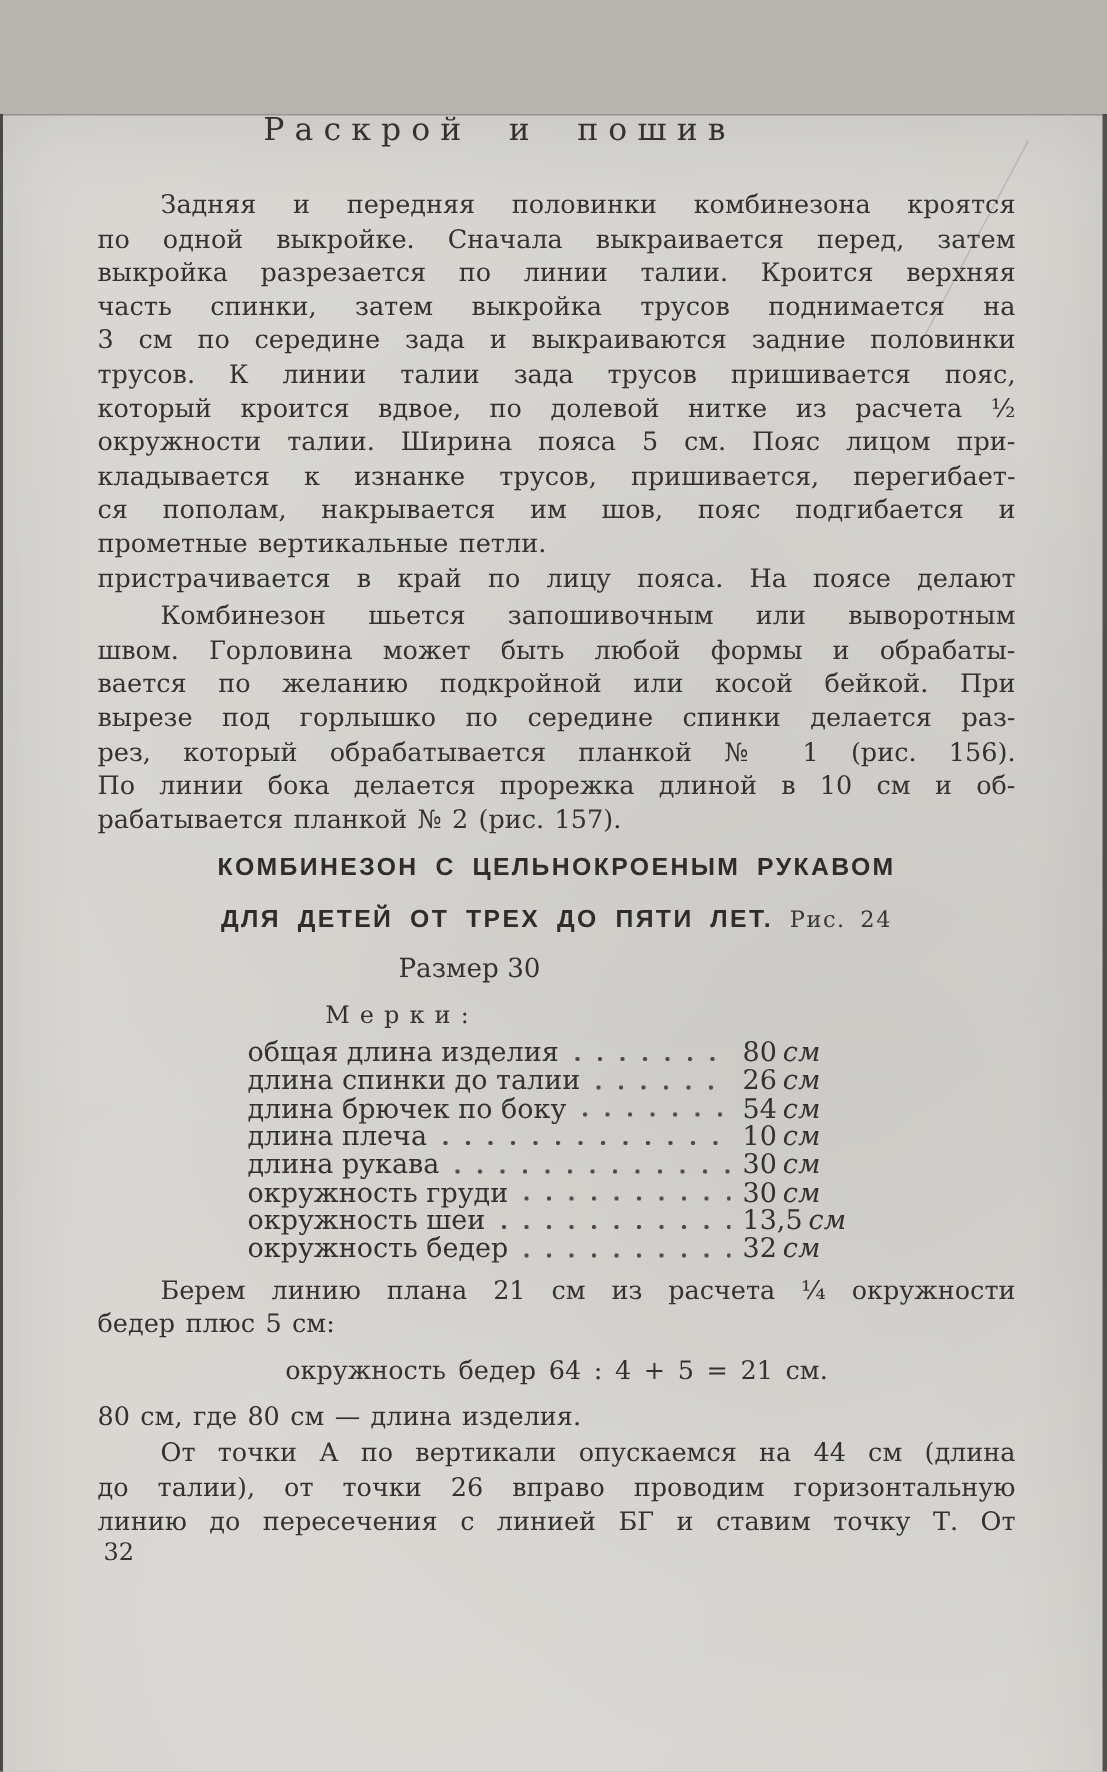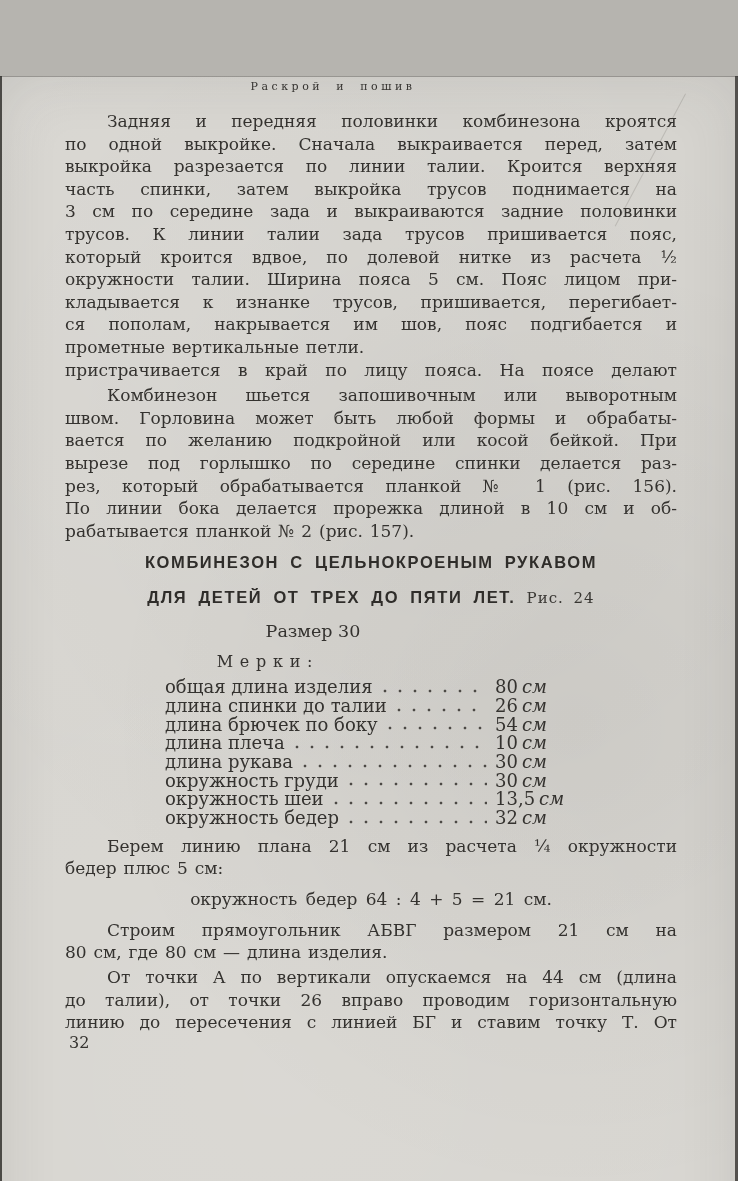--- a/index.html
+++ b/index.html
@@ -24,32 +24,32 @@
       inset 0 0 60px rgba(60,58,54,.12);
     color:#34322f;
   }
   .scratch{
     position:absolute;top:18px;right:52px;width:1px;height:150px;
     background:rgba(70,66,60,.18);transform:rotate(28deg);transform-origin:top right;
   }
   .content{padding:0 61px 0 65px;}
   .title{
     margin:76px 0 0;position:relative;left:-38px;
-    font-size:11px;font-weight:normal;line-height:21px;text-align:center;
+    font-size:21px;font-weight:normal;line-height:21px;text-align:center;
     letter-spacing:.32em;word-spacing:.55em;
   }
   .para{margin:0;}
   .tl{
     font-size:17px;line-height:22.6px;
     text-align:justify;text-align-last:justify;
     word-spacing:1.5px;
   }
   .tl.end{text-align-last:left;}
   .tl.ind{padding-left:42px;}
-  .p-a{margin-top:13px;}
+  .p-a{margin-top:29px;}
   .p-b{margin-top:3px;}
   .p-c{margin-top:7px;}
   .p-d{margin-top:9px;}
   .p-e{margin-top:2px;}
   .heading{margin-top:10px;text-align:center;}
   .h-line{
     font-family:"Liberation Sans", sans-serif;font-weight:bold;
     font-size:16.5px;line-height:21px;letter-spacing:1.6px;word-spacing:5px;
     color:#2f2d2a;
   }
@@ -161,21 +161,20 @@
     </div>
 
     <div class="para p-c">
       <div class="tl ind">Берем линию плана 21 см из расчета ¼ окружности</div>
       <div class="tl end">бедер плюс 5 см:</div>
     </div>
 
     <div class="formula">окружность бедер 64 : 4 + 5 = 21 см.</div>
 
     <div class="para p-d">
-      <div class="tl ind">Строим прямоугольник АБВГ размером 21 см на</div>
       <div class="tl end">80 см, где 80 см — длина изделия.</div>
     </div>
 
     <div class="para p-e">
       <div class="tl ind">От точки А по вертикали опускаемся на 44 см (длина</div>
       <div class="tl">до талии), от точки 26 вправо проводим горизонтальную</div>
       <div class="tl">линию до пересечения с линией БГ и ставим точку Т. От</div>
     </div>
 
     <div class="pagenum">32</div>

